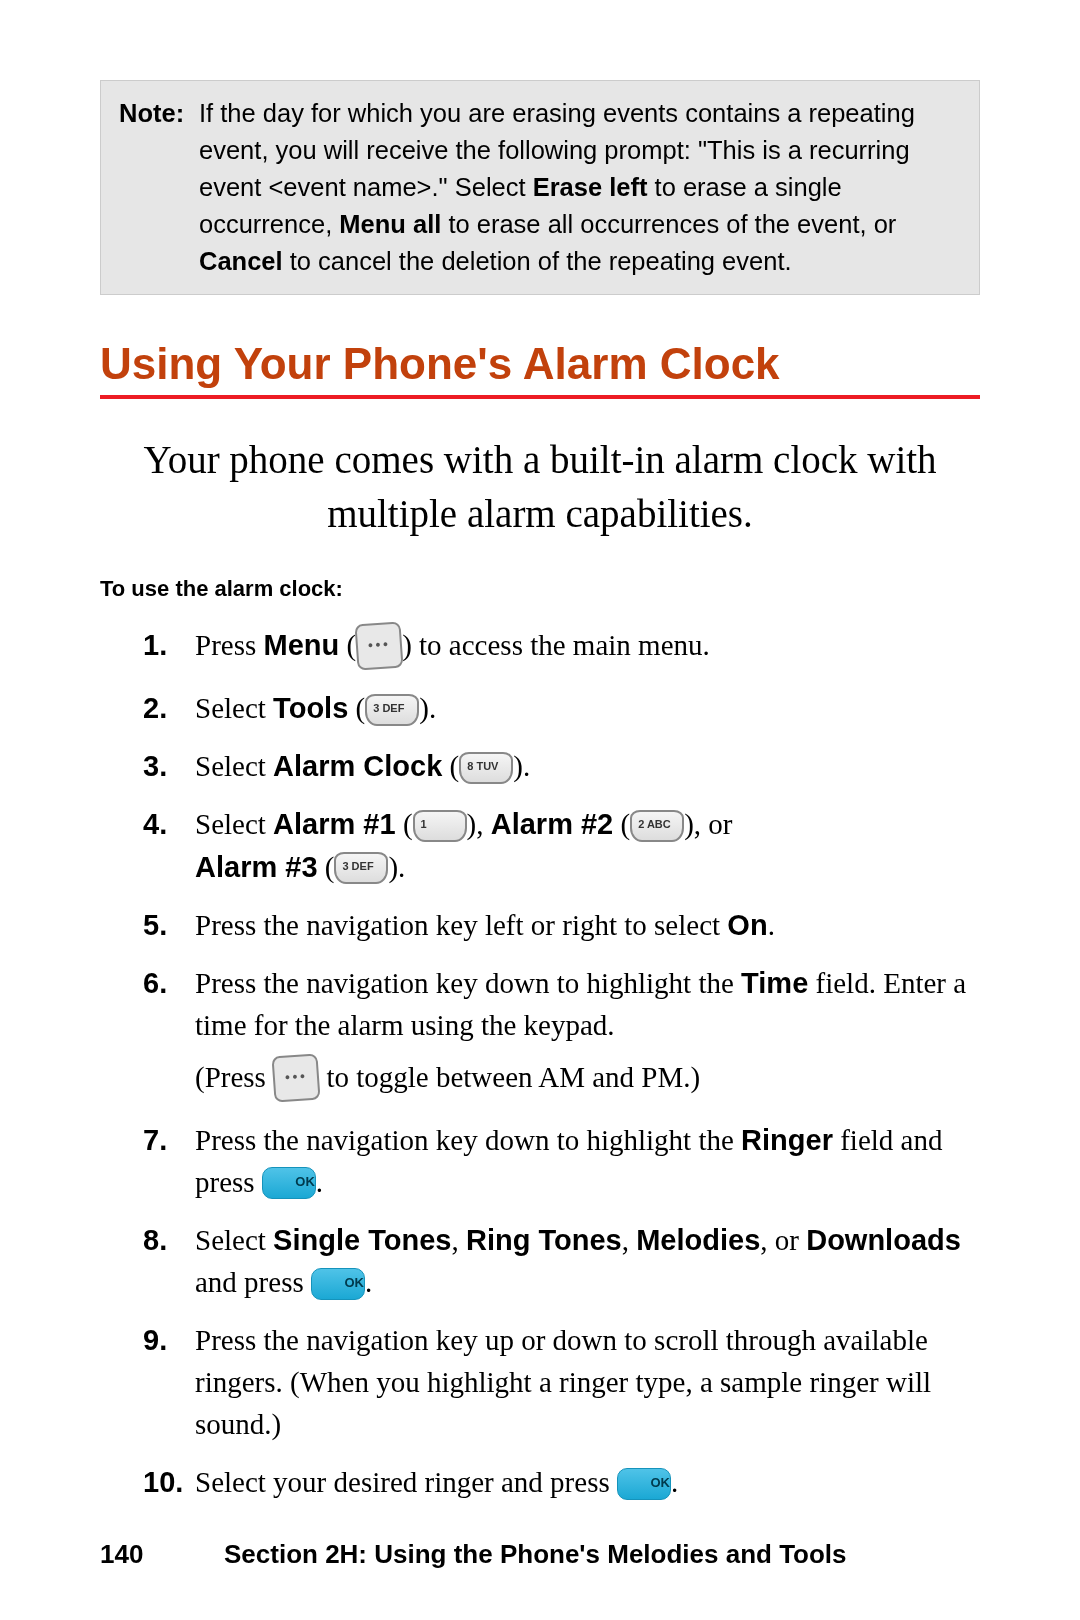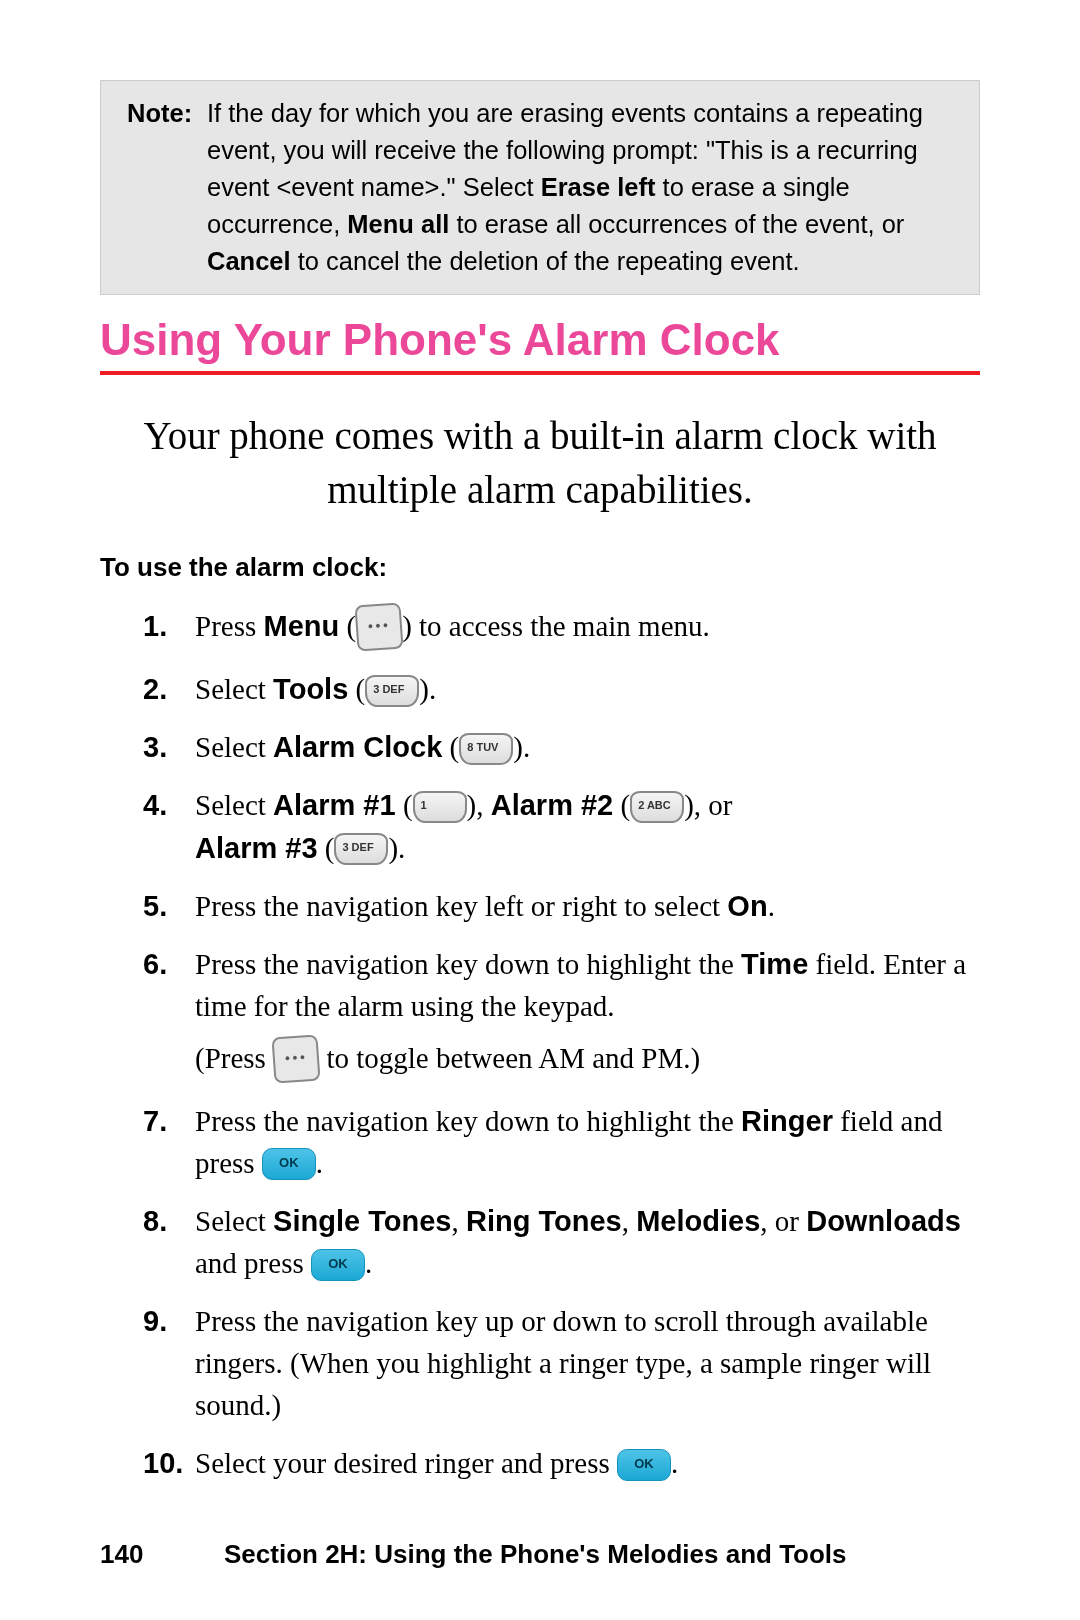--- a/index.html
+++ b/index.html
@@ -16,48 +16,48 @@
     box-sizing: border-box;
     padding: 80px 100px 0 100px;
   }
   .note-box {
     display: flex;
     background: #e6e6e6;
     border: 1px solid #ccc;
     font-family: Arial, Helvetica, sans-serif;
     font-size: 25.5px;
     line-height: 1.45;
-    padding: 14px 26px;
-    margin-bottom: 20px;
+    padding: 14px 18px;
+    margin-bottom: 44px;
   }
   .note-label {
     font-weight: bold;
     width: 80px;
     flex-shrink: 0;
   }
   .note-body b { font-weight: bold; }
   h1.section-title {
     font-family: Arial, Helvetica, sans-serif;
-    color: #ec4899;
+    color: #c2410c;
     font-weight: bold;
     font-size: 44px;
     margin: 0 0 6px 0;
     padding-bottom: 6px;
     border-bottom: 4px solid #ed1c24;
   }
   .intro {
     margin-top: 34px;
     font-size: 39px;
     line-height: 1.4;
     text-align: center;
   }
   .sub-heading {
     font-family: Arial, Helvetica, sans-serif;
     font-weight: bold;
-    font-size: 26px;
+    font-size: 22px;
     margin-top: 34px;
   }
   ol.steps {
     margin: 22px 0 0 0;
     padding: 0 0 0 95px;
     list-style: none;
     counter-reset: step;
   }
   ol.steps > li {
     counter-increment: step;
@@ -114,21 +114,21 @@
   }
   .ok-btn {
     width: 52px; height: 30px;
     border-radius: 10px;
     background: linear-gradient(#4fc3e8,#1ba8d4);
     border: 1px solid #1593bb;
     color: #003a4d;
     font-family: Arial, sans-serif;
     font-size: 13px;
     font-weight: bold;
-    text-align: center;
+    text-align: right;
     line-height: 28px;
   }
   .sub-para { margin-top: 10px; font-size: 29px; }
   .footer {
     position: absolute;
     bottom: 50px;
     left: 100px; right: 100px;
     font-family: Arial, Helvetica, sans-serif;
     font-weight: bold;
     font-size: 26px;

